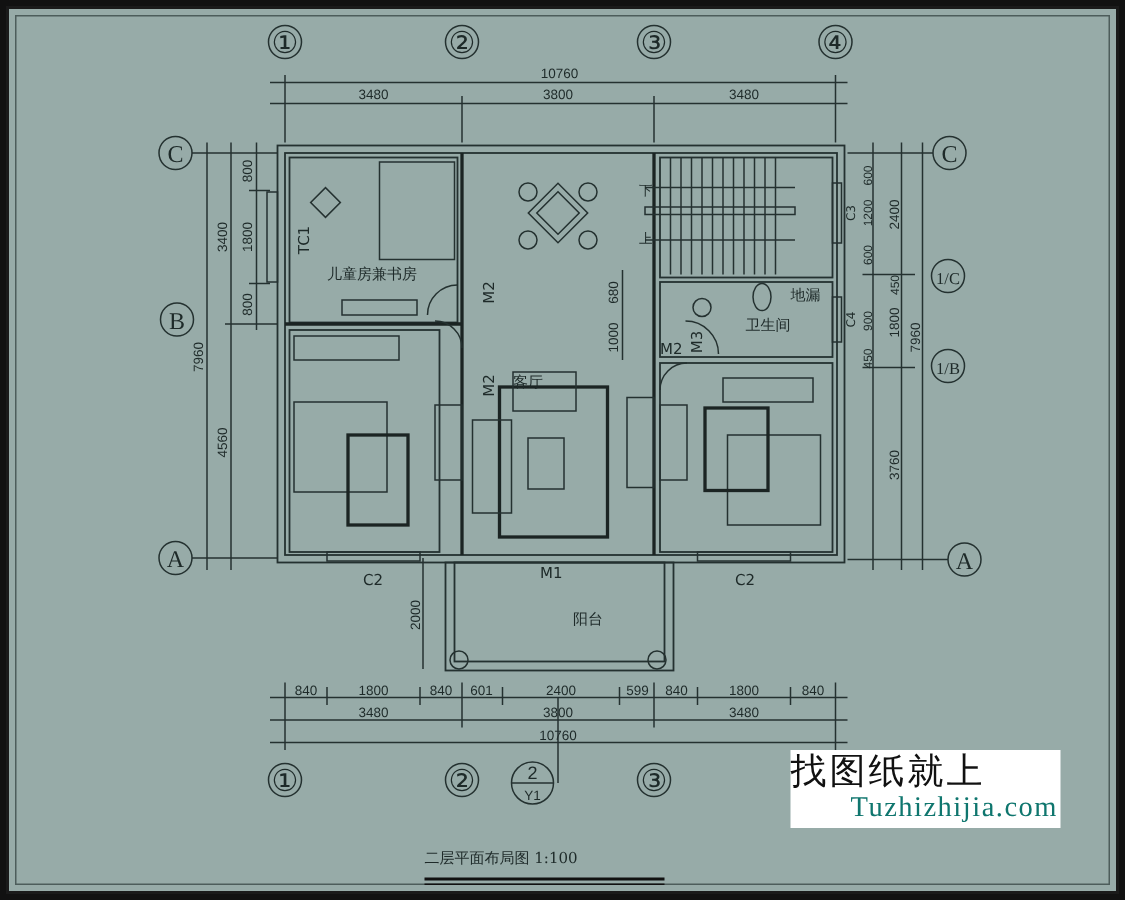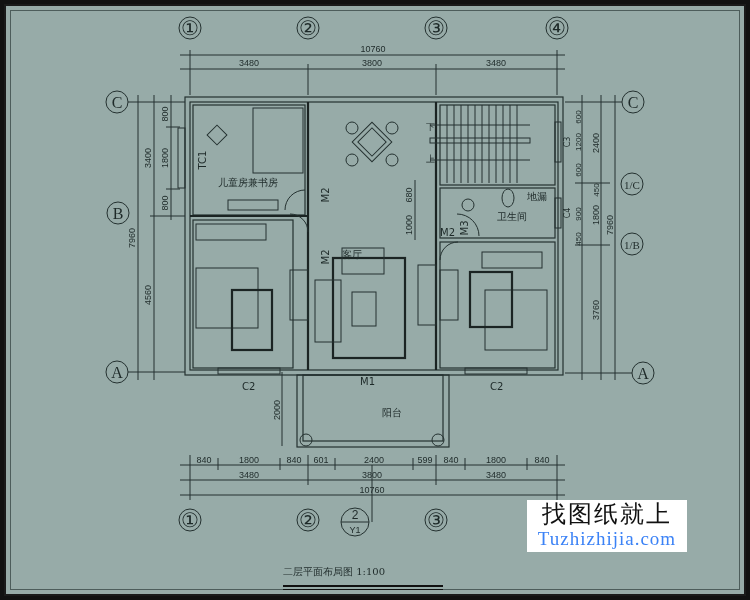--- a/index.html
+++ b/index.html
@@ -6,23 +6,23 @@
   body{width:750px;height:600px;background:#111;overflow:hidden;font-family:"DejaVu Sans",sans-serif;}
   #frame{position:absolute;left:4px;top:4px;width:742px;height:592px;background:#97aba8;border:2px solid #1a1a1a;box-sizing:border-box;}
   #inner{position:absolute;left:4px;top:4px;right:4px;bottom:4px;border:1px solid #4d5d5b;}
   svg{position:absolute;left:0;top:0;}
   .dim{font-family:"Liberation Sans",sans-serif;font-size:9px;fill:#1e2a29;}
   .lbl{font-family:"DejaVu Sans",sans-serif;font-size:10px;fill:#1e2a29;}
   .axis{font-family:"Liberation Serif",serif;font-size:20px;fill:#1e2a29;}
   .ln{stroke:#243130;stroke-width:1;fill:none;}
   .wall{stroke:#243130;stroke-width:1.2;fill:none;}
   .thick{stroke:#1b2423;stroke-width:2.2;fill:none;}
-  #watermark{position:absolute;left:527px;top:500px;width:160px;height:52px;background:#fff;text-align:center;}
+  #watermark{position:absolute;left:527px;top:500px;width:180px;height:52px;background:#fff;}
   #wm-cn{font-family:"DejaVu Serif",serif;font-size:24px;color:#111;line-height:28px;letter-spacing:2px;}
-  #wm-url{font-family:"Liberation Serif",serif;font-size:19px;color:#3b82f6;line-height:22px;letter-spacing:1px;}
+  #wm-url{font-family:"Liberation Serif",serif;font-size:19px;color:#0f766e;line-height:22px;letter-spacing:1px;margin-left:40px;}
   #title{position:absolute;left:283px;top:565px;font-family:"DejaVu Serif",serif;font-size:10px;color:#1e2a29;}
   #title-ul{position:absolute;left:283px;top:585px;width:160px;height:2px;background:#111;}
   #title-ul2{position:absolute;left:283px;top:589px;width:160px;height:1px;background:#111;}
 </style>
 </head>
 <body>
 
 <div id="frame">
   <div id="inner"></div>
 </div>

